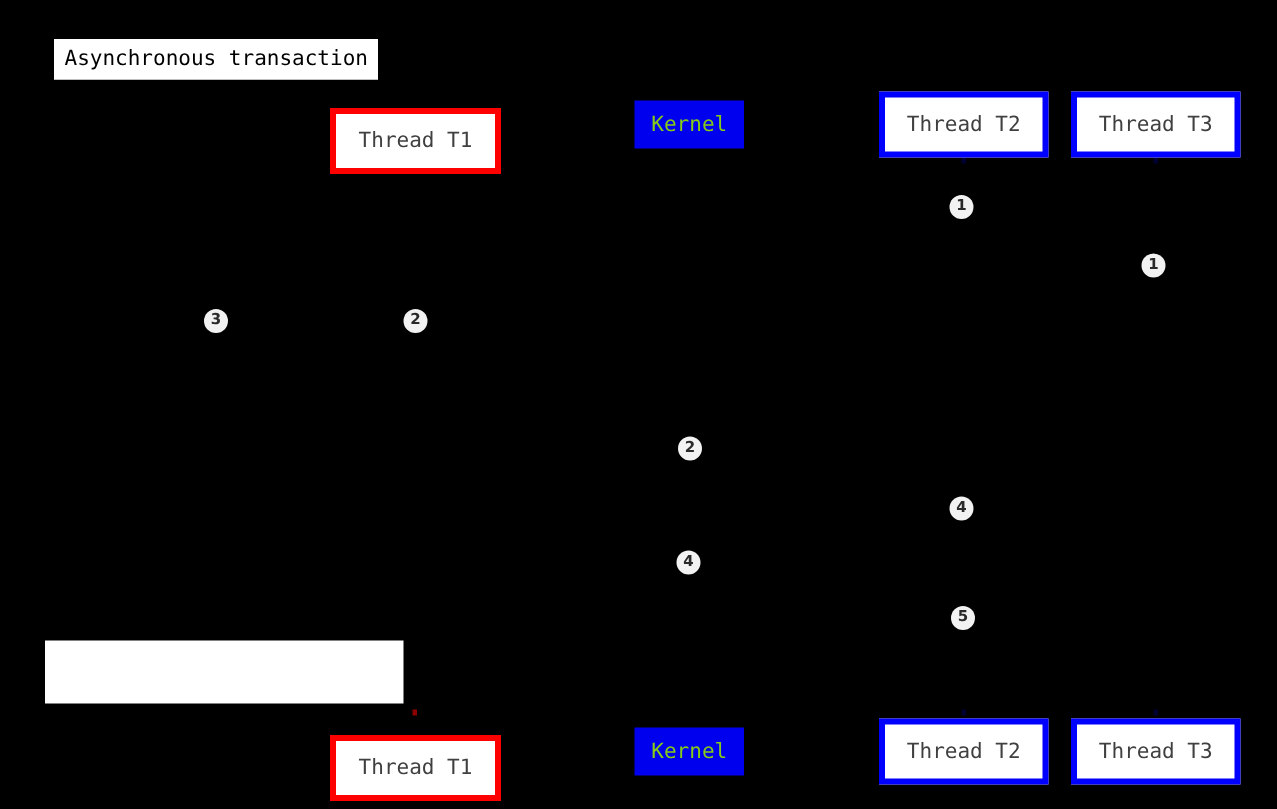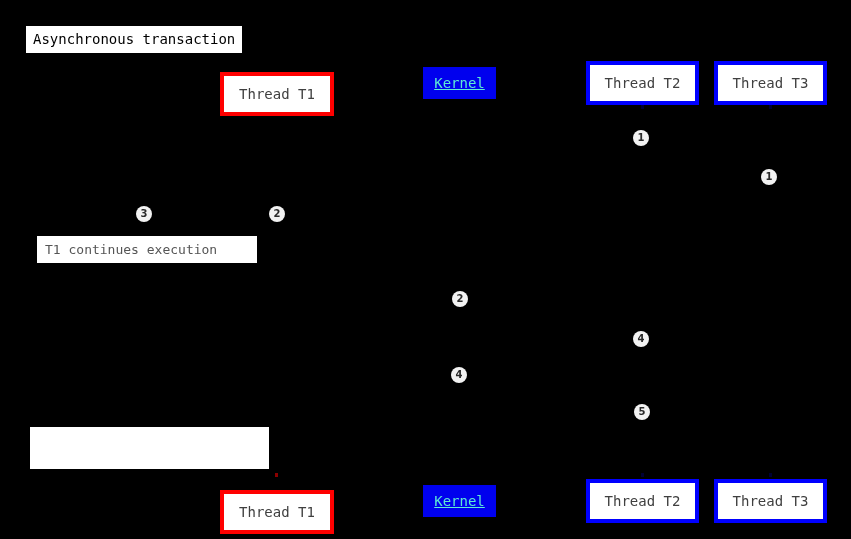--- a/index.html
+++ b/index.html
@@ -51,23 +51,22 @@
     border-color: #ff0000;
     border-width: 4px;
     margin-top: 11px;
   }
   .participant.blue {
     border-color: #0000ff;
     border-width: 4px;
   }
   .participant.solidblue {
     background: #0000ee;
-    color: #5eead4;
+    color: #84cc16;
     border: none;
-    text-decoration: underline;
   }
 
   
   .stub {
     position: absolute;
     width: 3px;
     height: 4px;
   }
 
   
@@ -105,21 +104,21 @@
     align-items: center;
     justify-content: center;
     line-height: 1;
   }
 </style>
 </head>
 <body>
 
 <div id="canvas">
 
-  <div class="title-box" style="left:26px; top:26px;">Asynchronous transaction</div>
+  <div class="title-box" style="left:36px; top:26px;">Asynchronous transaction</div>
 
   <div class="stub" style="left:275px; top:105px; background:#8b0000;"></div>
   <div class="stub" style="left:641px; top:105px; background:#000033;"></div>
   <div class="stub" style="left:769px; top:105px; background:#000033;"></div>
   <div class="stub" style="left:275px; top:473px; background:#8b0000;"></div>
   <div class="stub" style="left:641px; top:473px; background:#000033;"></div>
   <div class="stub" style="left:769px; top:473px; background:#000033;"></div>
 
   <div class="participant framed red" style="left:220px; top:61px; width:114px; height:44px;">Thread T1</div>
 
@@ -130,21 +129,20 @@
   <div class="participant framed blue" style="left:714px; top:61px; width:113px; height:44px;">Thread T3</div>
 
   <div class="participant framed red" style="left:220px; top:479px; width:114px; height:44px;">Thread T1</div>
 
   <div class="participant solidblue" style="left:423px; top:485px; width:73px; height:32px;">Kernel</div>
 
   <div class="participant framed blue" style="left:586px; top:479px; width:113px; height:44px;">Thread T2</div>
 
   <div class="participant framed blue" style="left:714px; top:479px; width:113px; height:44px;">Thread T3</div>
 
-  <div class="note-box" style="left:37px; top:236px; width:220px; height:27px;">T1 continues execution</div>
 
   <div class="blank-box" style="left:30px; top:427px; width:239px; height:42px;"></div>
 
   <div class="step" style="left:633px; top:130px;">1</div>
 
   <div class="step" style="left:761px; top:169px;">1</div>
 
   <div class="step" style="left:136px; top:206px;">3</div>
 
   <div class="step" style="left:269px; top:206px;">2</div>

